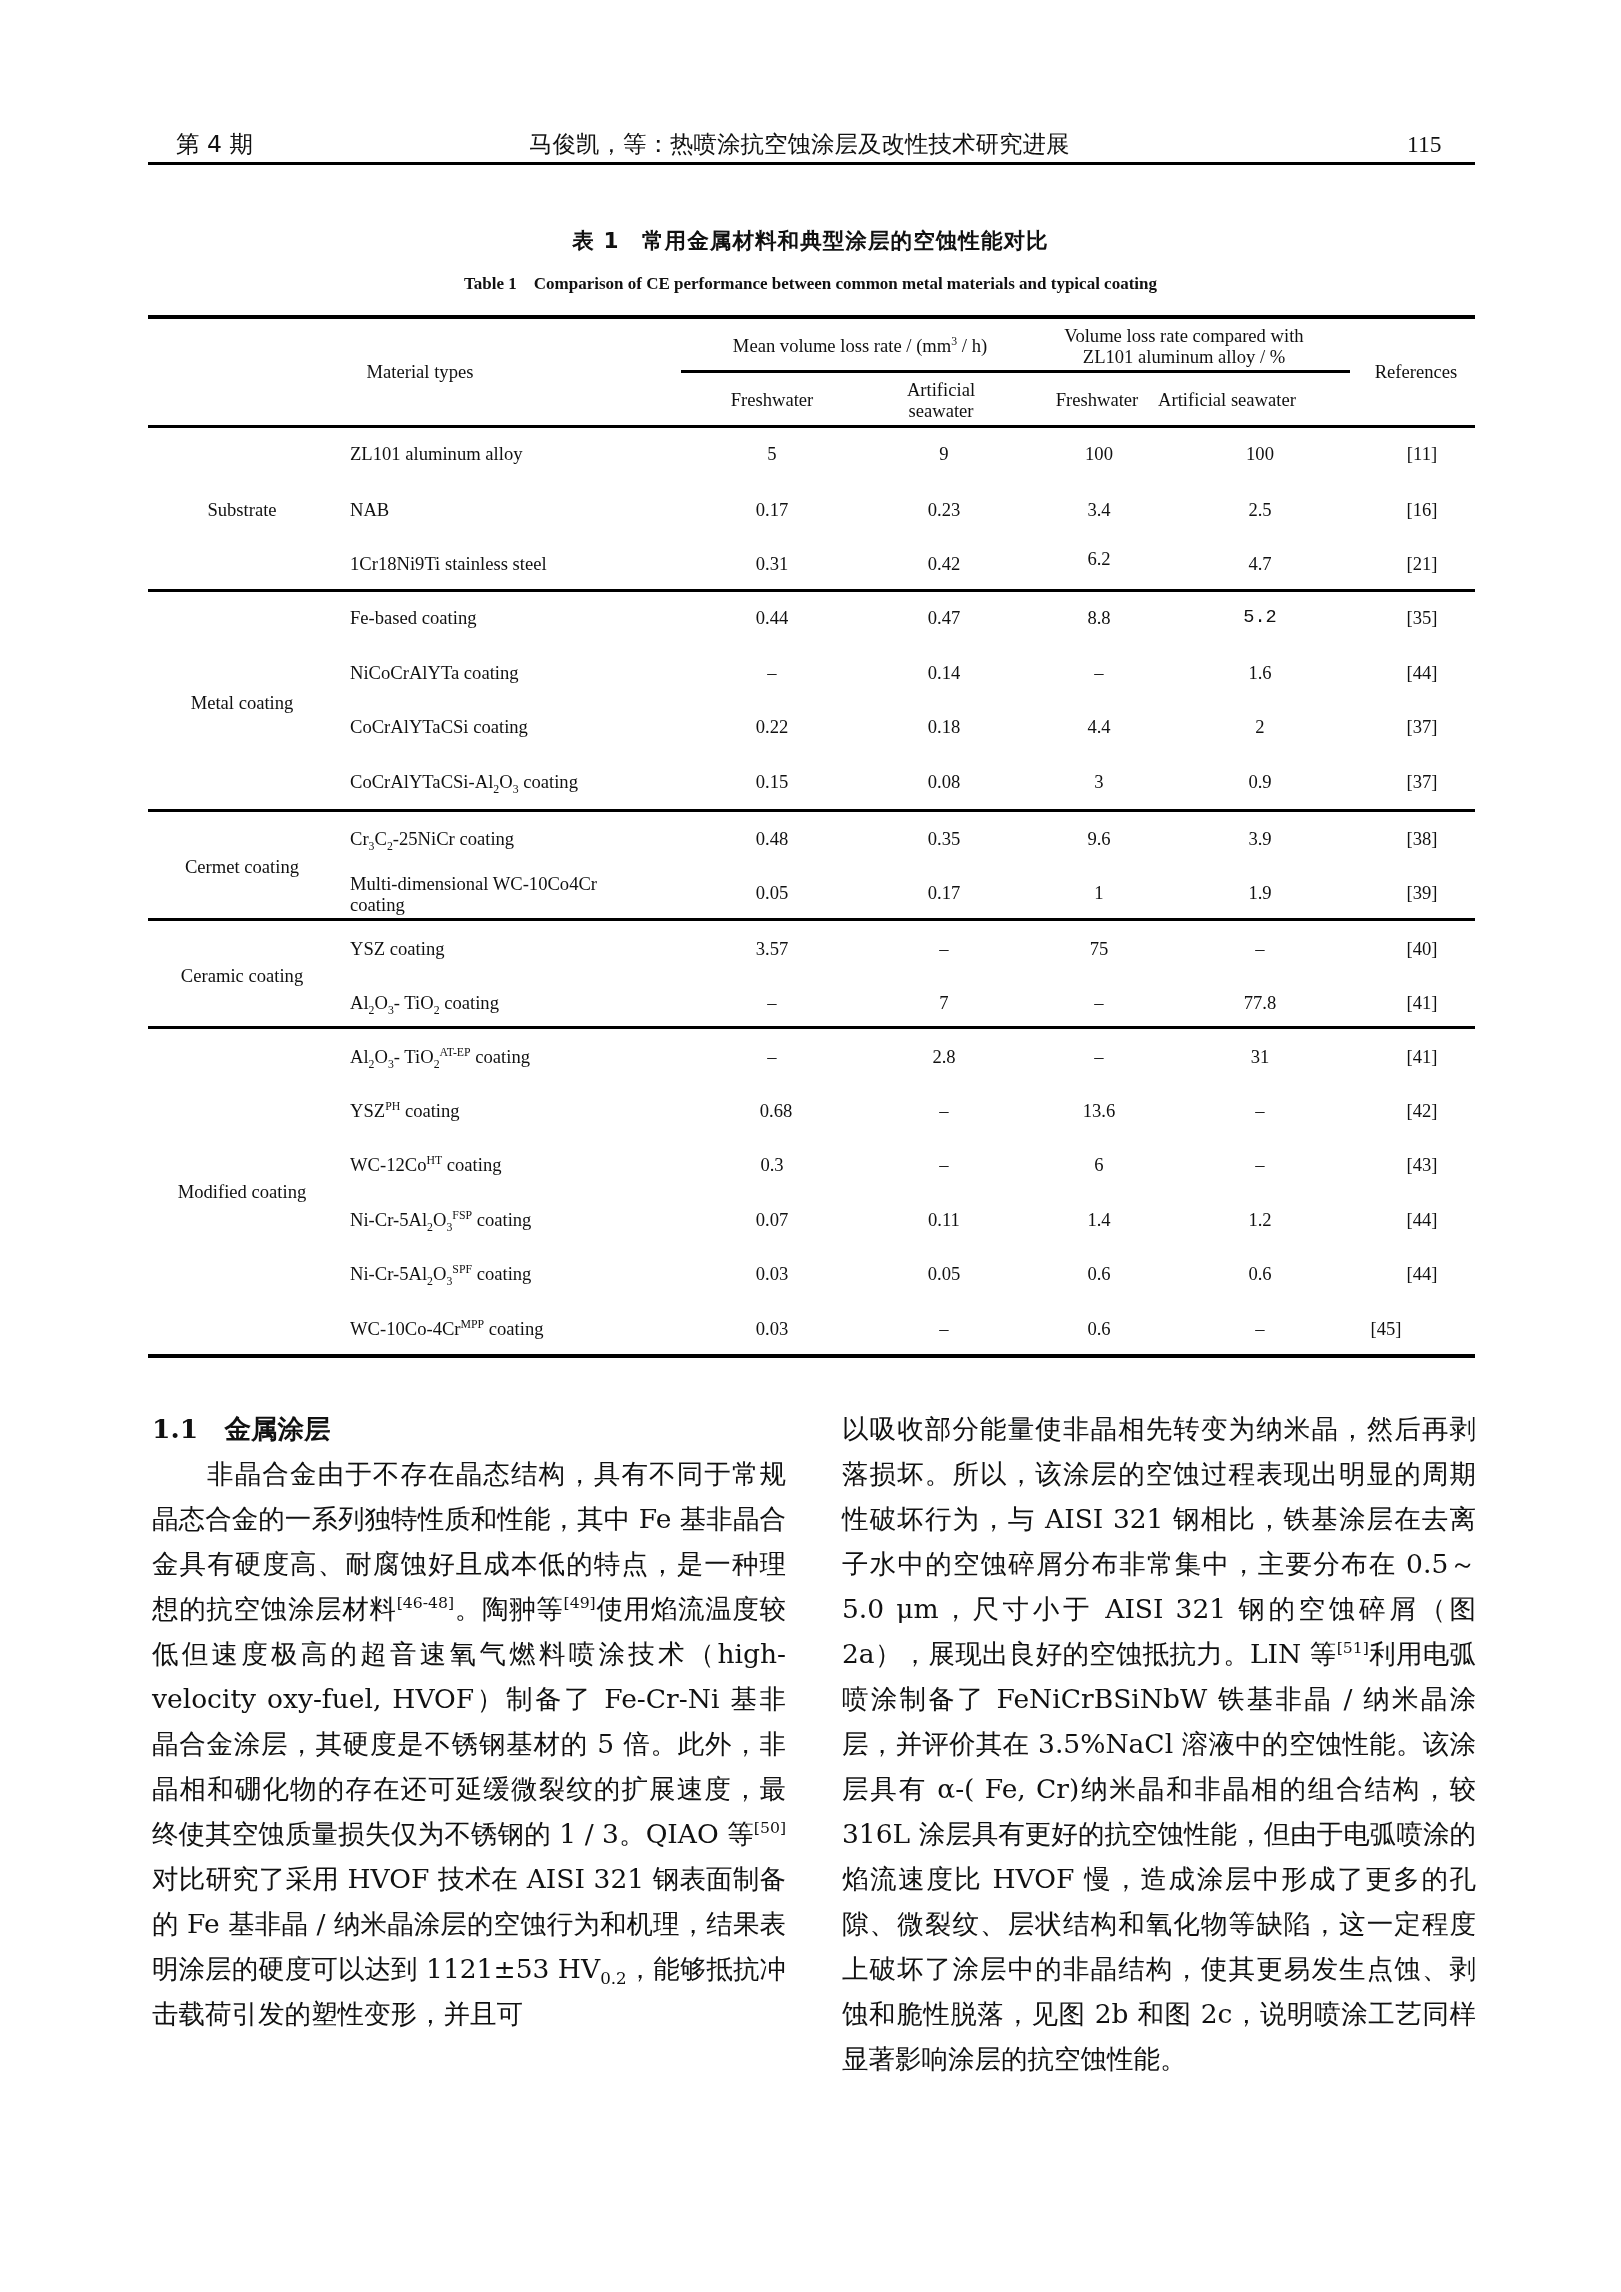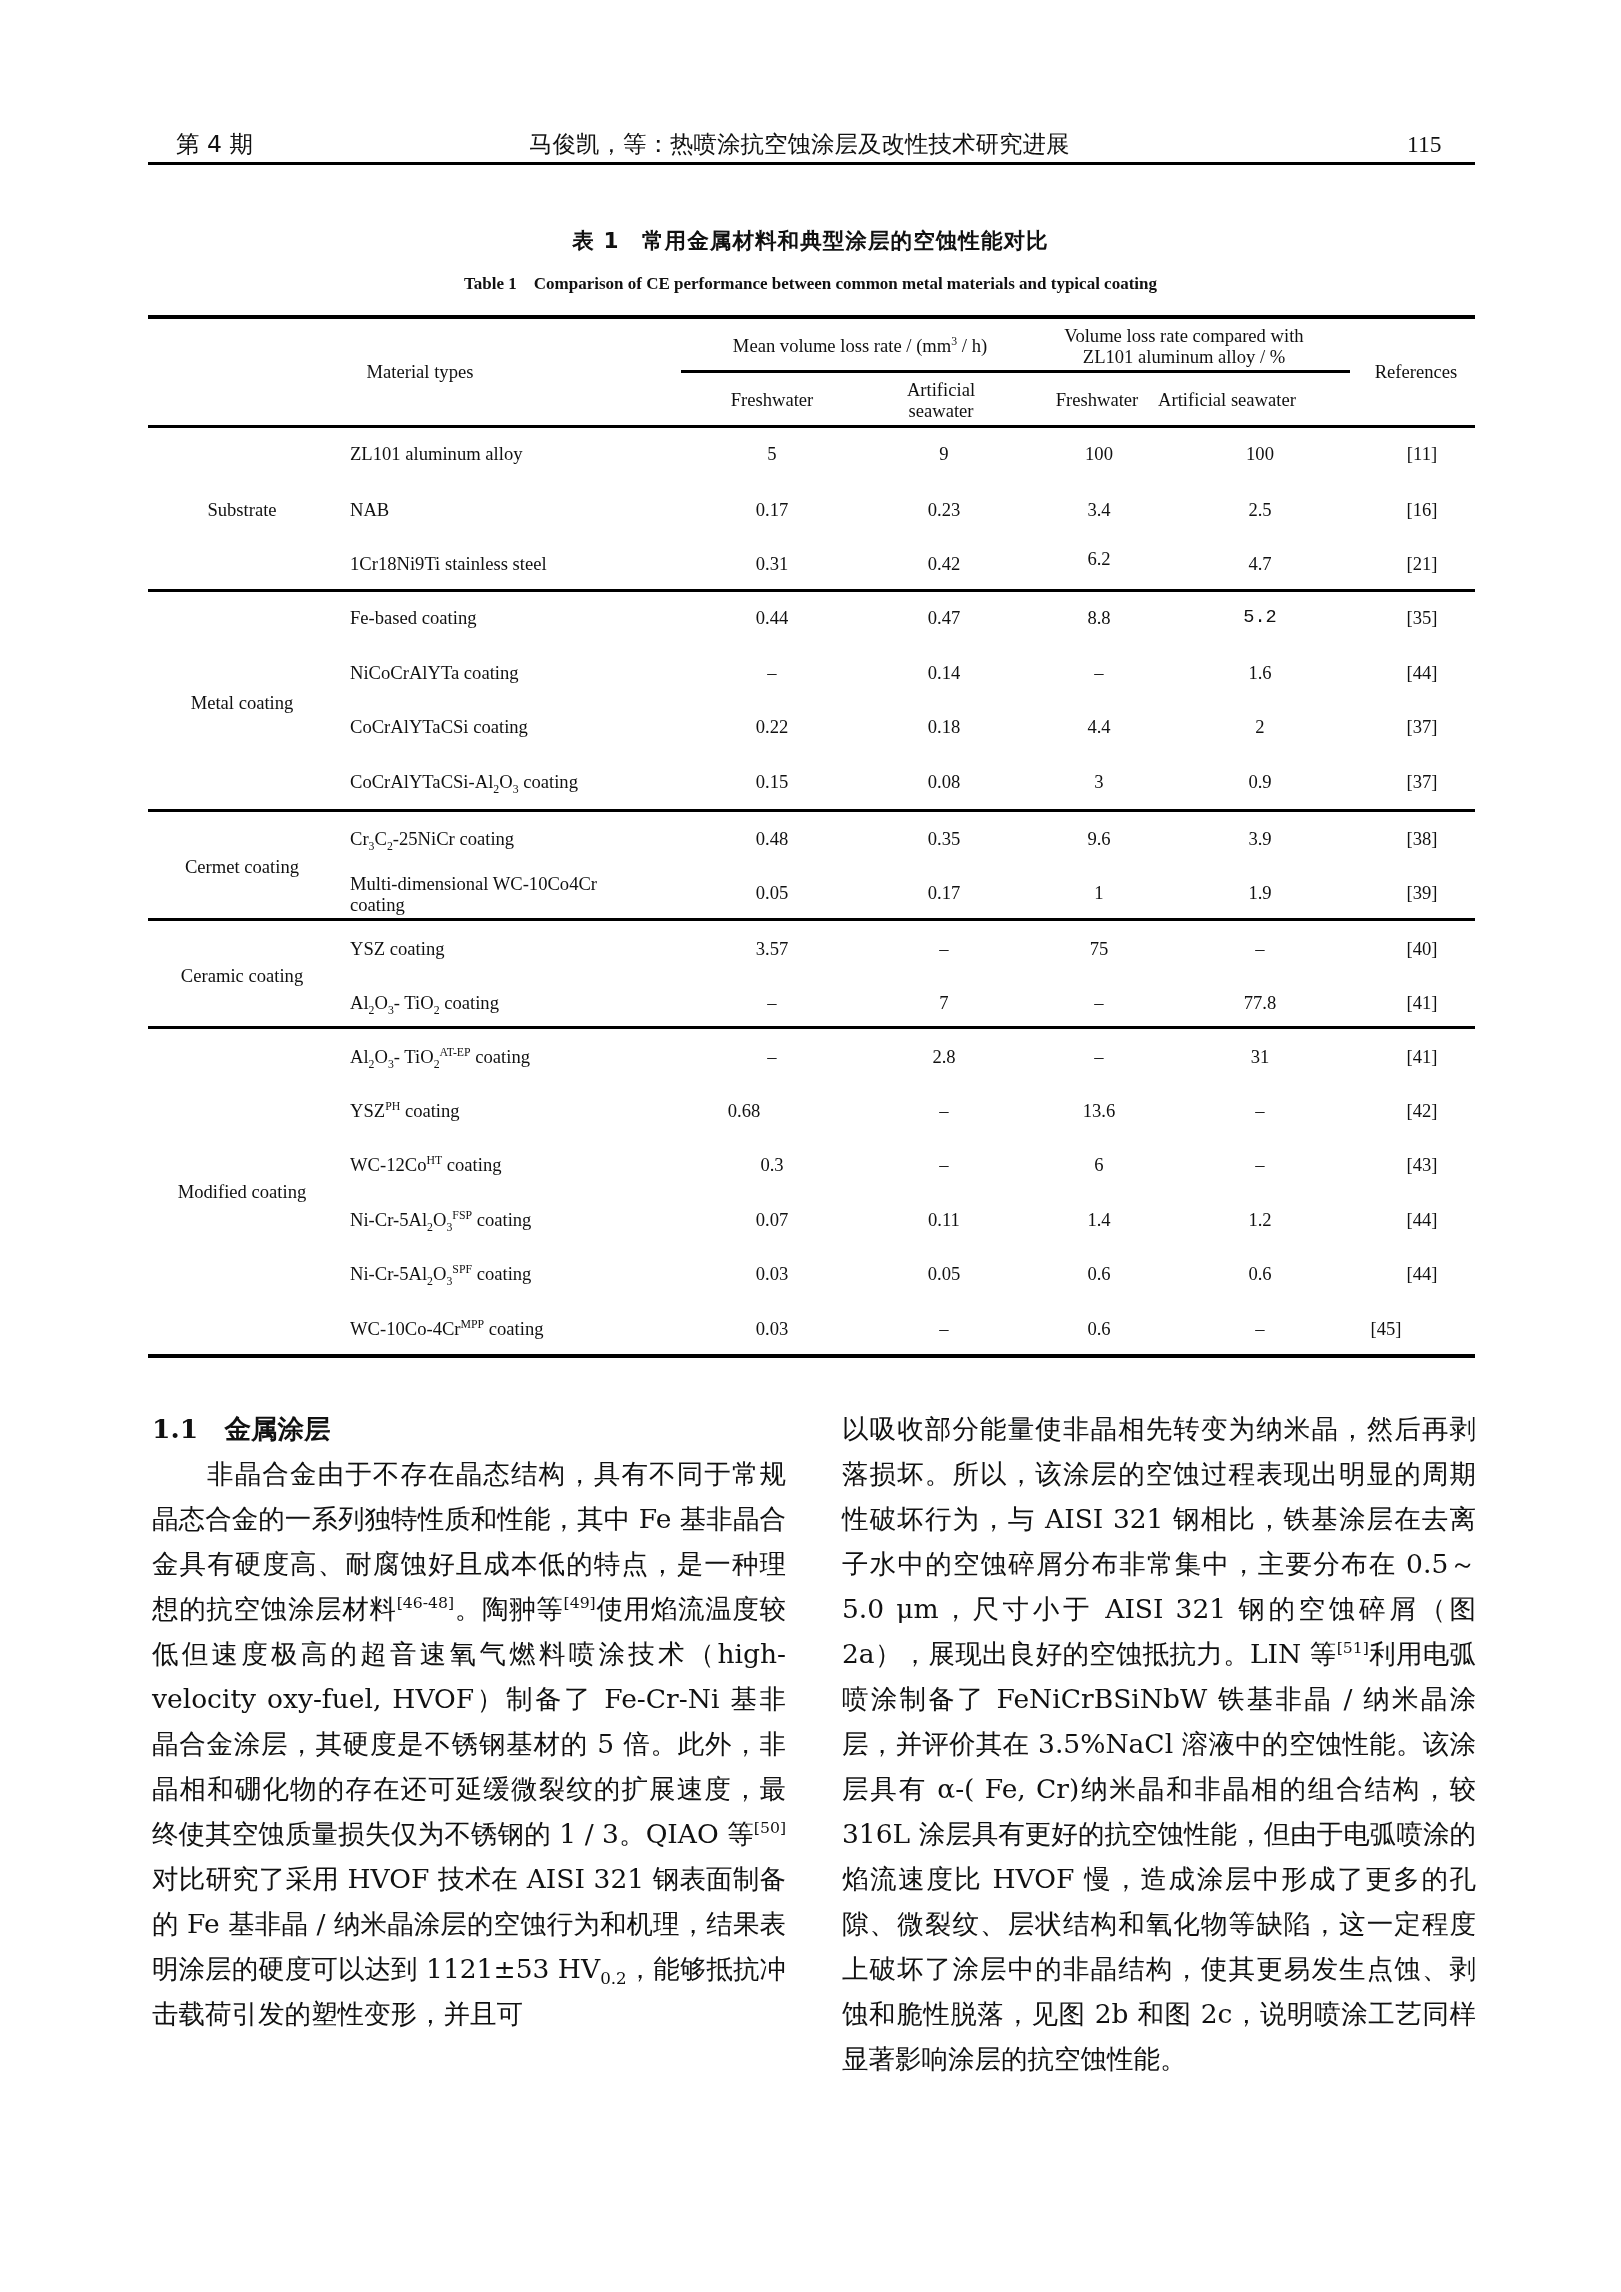--- a/index.html
+++ b/index.html
@@ -153,21 +153,21 @@
   <div>
     <div class="mat" style="top:1057px;">Al<sub>2</sub>O<sub>3</sub>- TiO<sub>2</sub><sup>AT-EP</sup> coating</div>
     <div class="cell" style="left:772px;top:1057px;">–</div>
     <div class="cell" style="left:944px;top:1057px;">2.8</div>
     <div class="cell" style="left:1099px;top:1057px;">–</div>
     <div class="cell" style="left:1260px;top:1057px;">31</div>
     <div class="cell" style="left:1422px;top:1057px;">[41]</div>
   </div>
   <div>
     <div class="mat" style="top:1111px;"><span>YSZ</span><sup>PH</sup><span> coating</span></div>
-    <div class="cell" style="left:744px;top:1111px;">0.68</div>
+    <div class="cell" style="left:776px;top:1111px;">0.68</div>
     <div class="cell" style="left:944px;top:1111px;">–</div>
     <div class="cell" style="left:1099px;top:1111px;">13.6</div>
     <div class="cell" style="left:1260px;top:1111px;">–</div>
     <div class="cell" style="left:1422px;top:1111px;">[42]</div>
   </div>
   <div>
     <div class="mat" style="top:1165px;"><span>WC-12Co</span><sup>HT</sup><span> coating</span></div>
     <div class="cell" style="left:772px;top:1165px;">0.3</div>
     <div class="cell" style="left:944px;top:1165px;">–</div>
     <div class="cell" style="left:1099px;top:1165px;">6</div>

